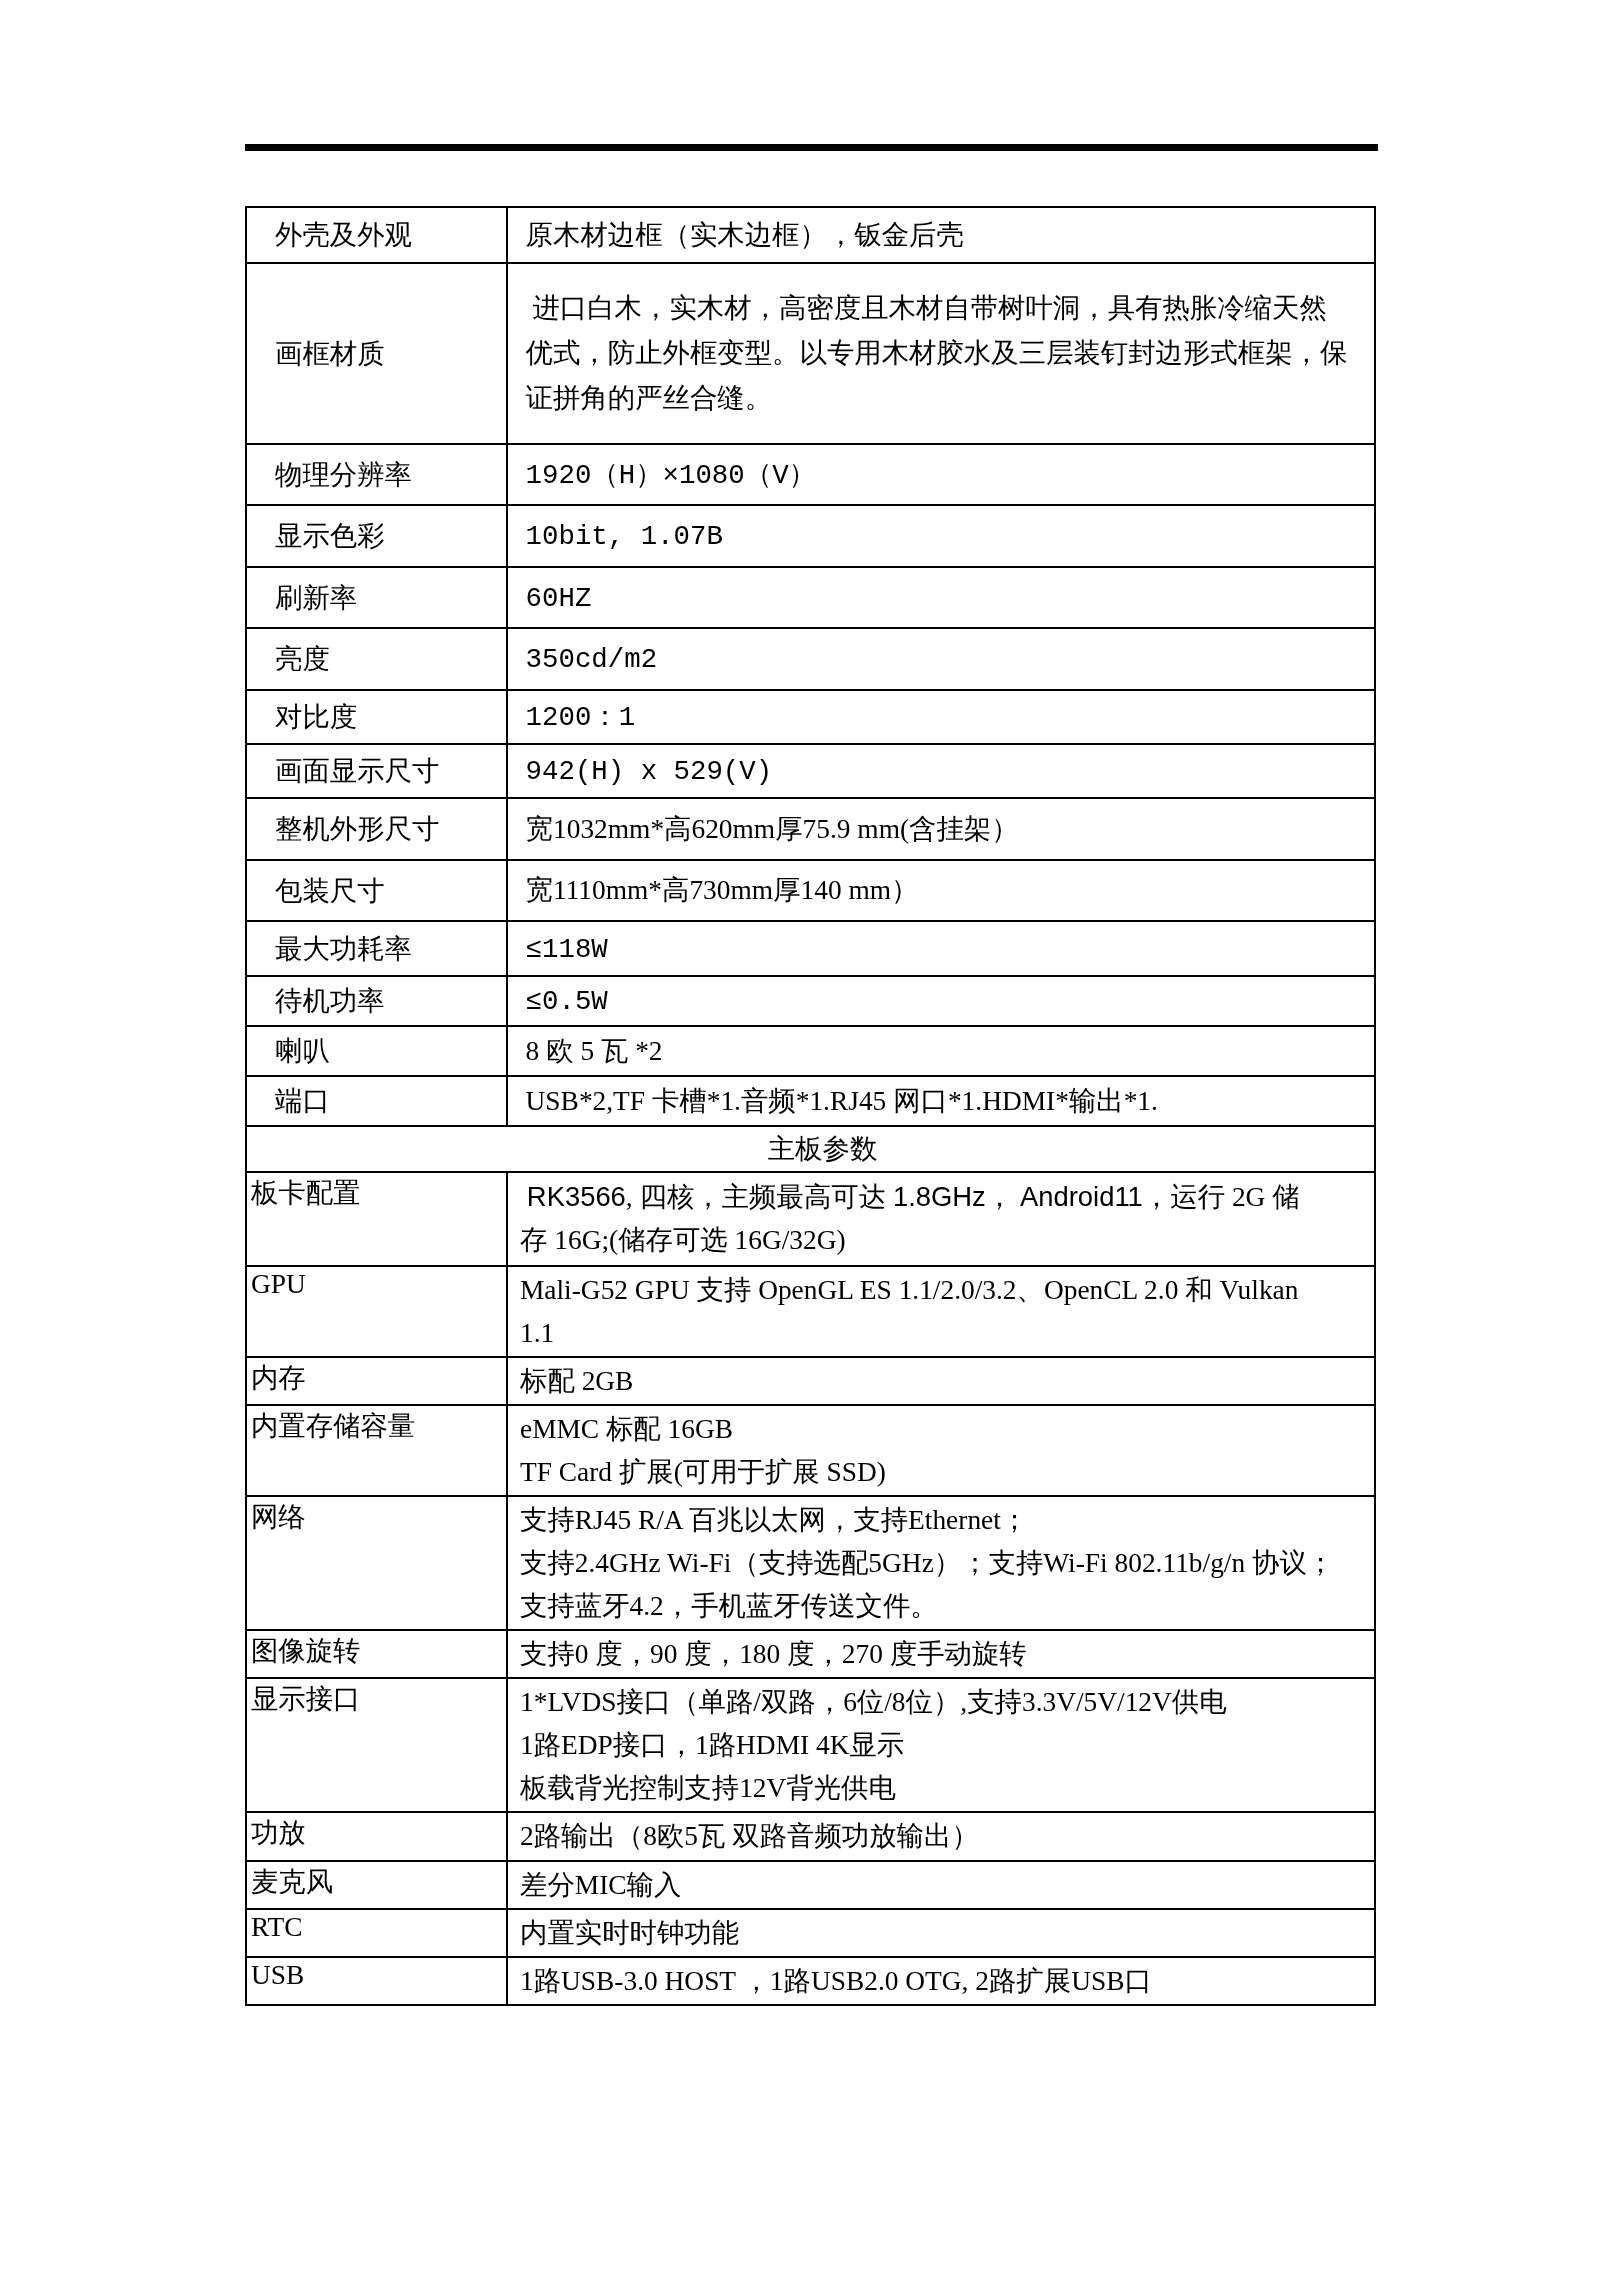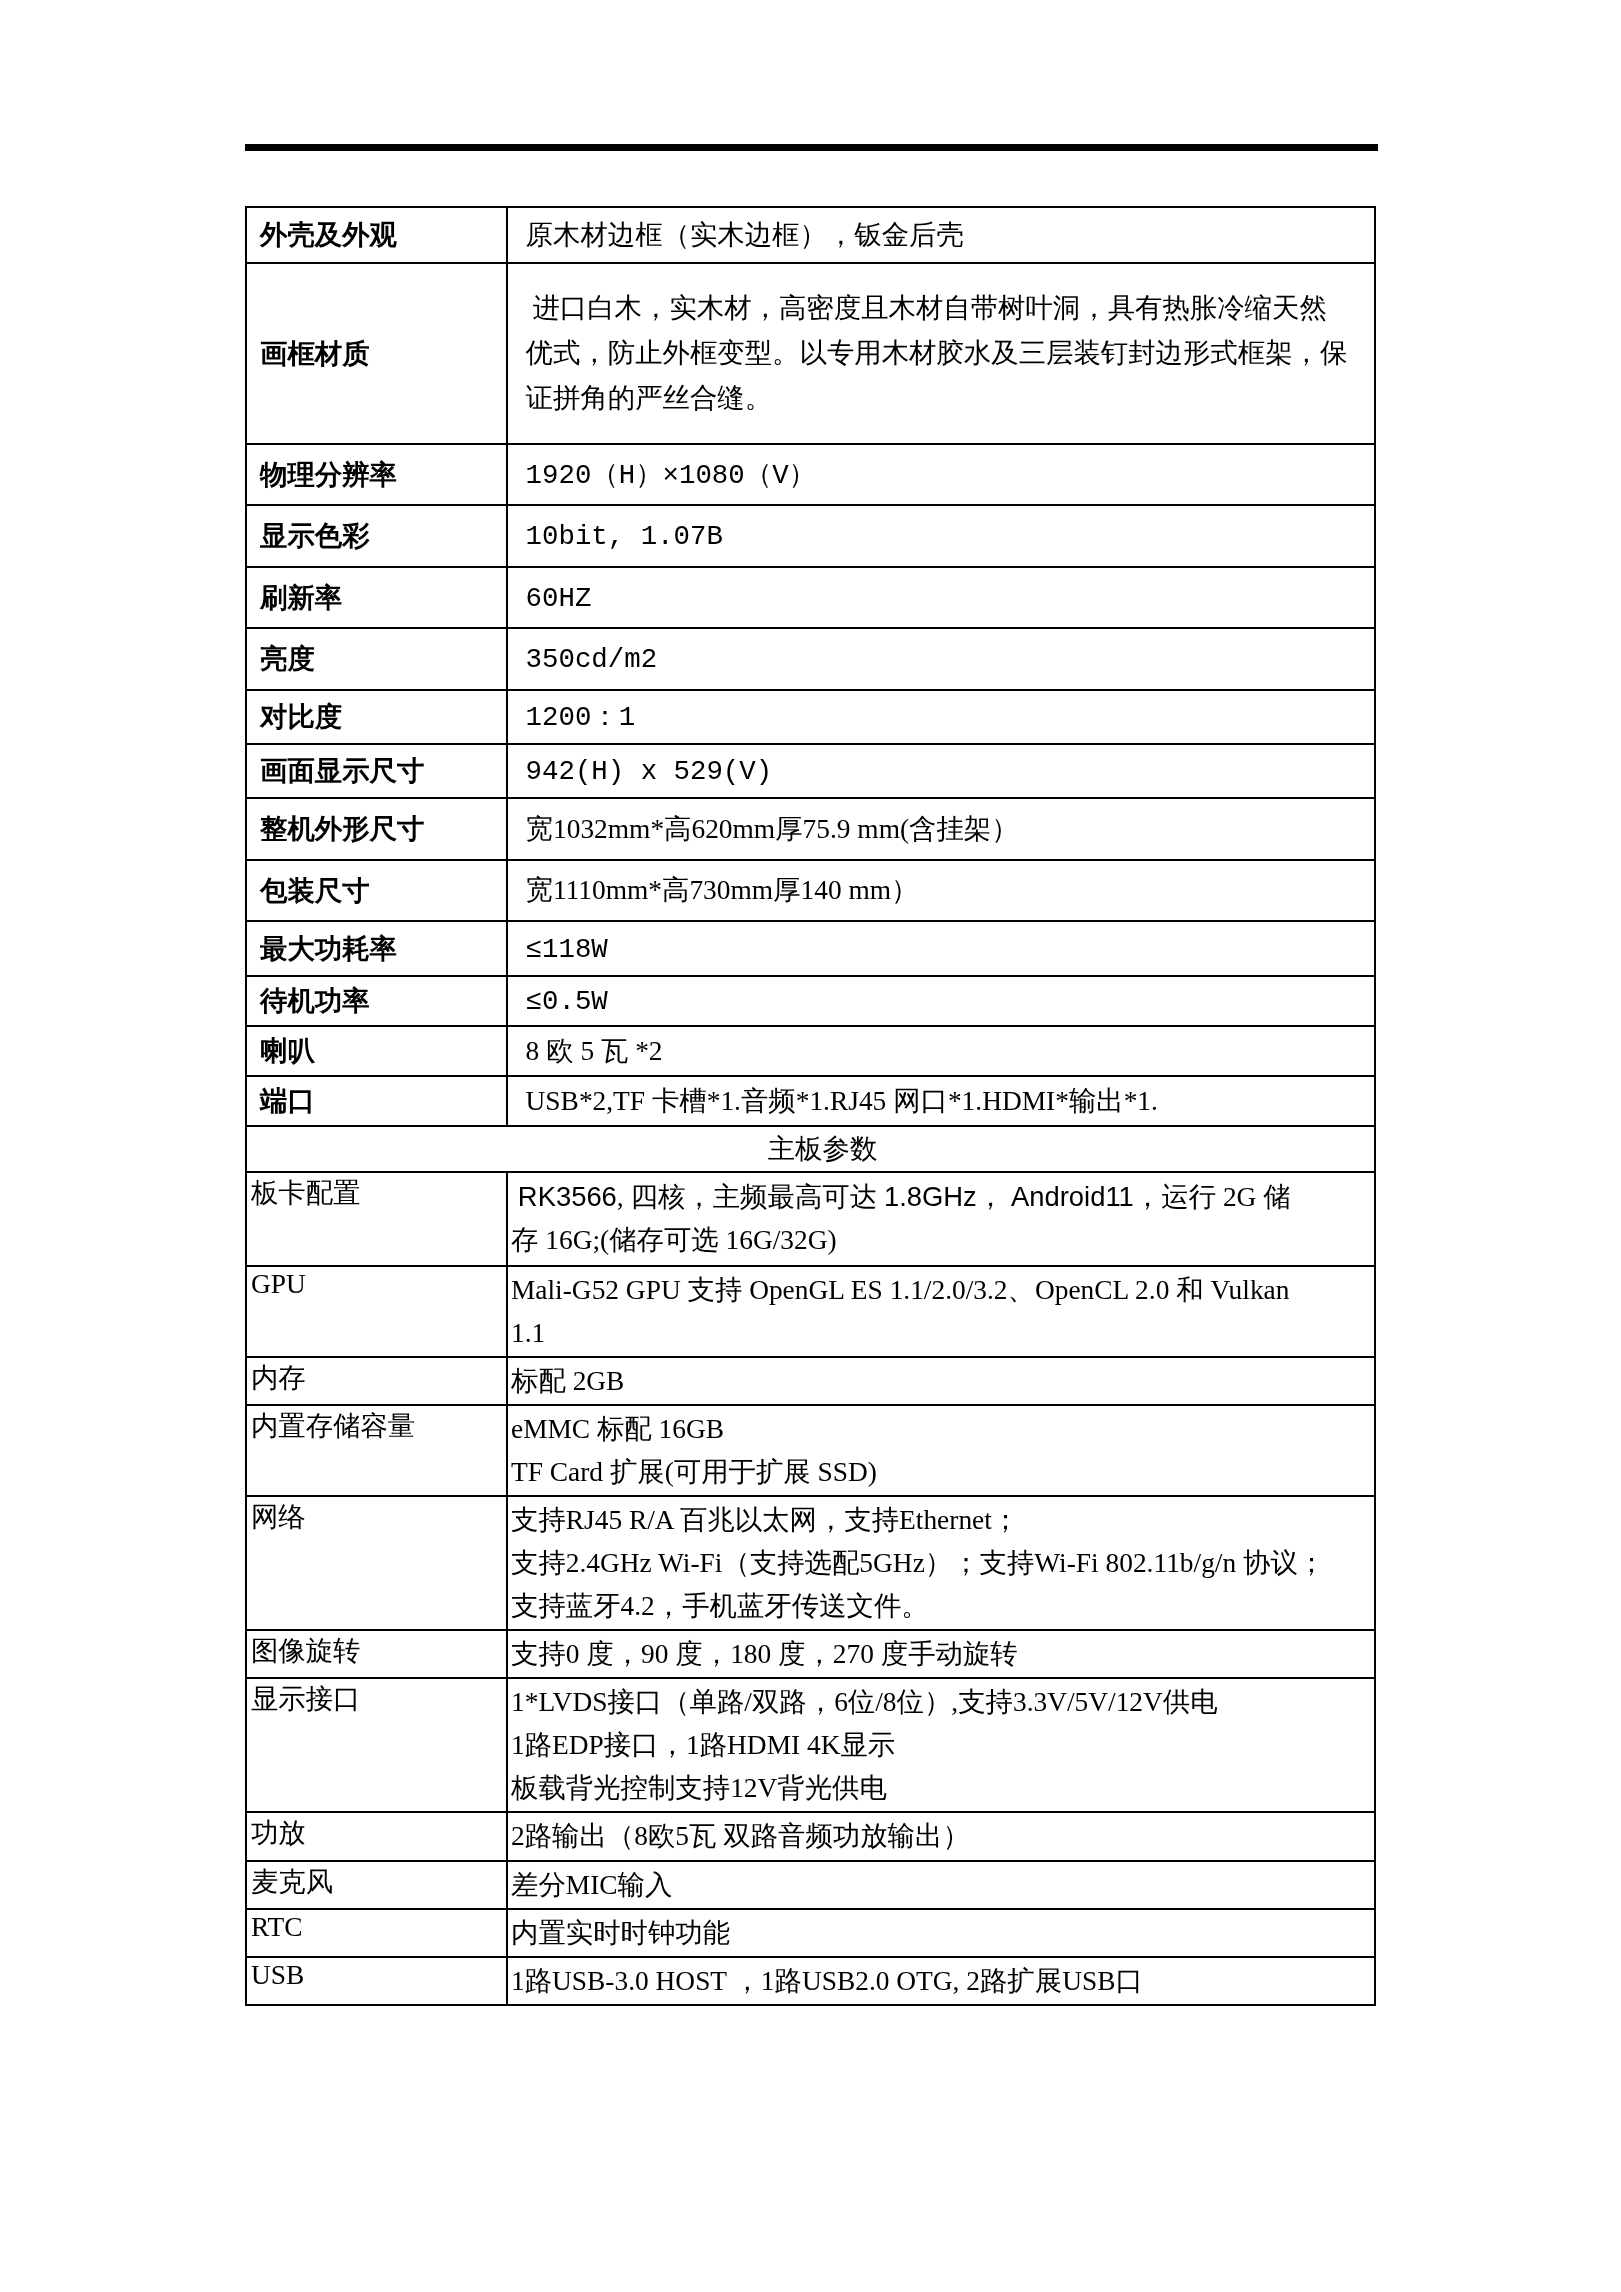--- a/index.html
+++ b/index.html
@@ -36,36 +36,36 @@
   table.spec td {
     border: 2px solid #000000;
     font-size: 27.4px;
     color: #000000;
     overflow: visible;
   }
   .line { white-space: pre; }
 
   
   tr.ga td { vertical-align: middle; }
-  tr.ga td.label { padding-left: 13px; font-weight: bold; }
+  tr.ga td.label { padding-left: 28px; }
   tr.ga td.value { padding-left: 17.6px; }
   tr.ga .line { line-height: 45px; }
 
   
   td.section-header {
     text-align: center;
     vertical-align: middle;
     font-size: 27.4px;
     padding-left: 25px;
   }
 
   
   tr.gb td { vertical-align: top; padding-top: 2px; }
   tr.gb td.label { padding-left: 3.9px; }
-  tr.gb td.value { padding-left: 3px; margin-left: 24px; }
+  tr.gb td.value { padding-left: 12px; margin-left: 24px; }
   tr.gb .line { line-height: 43px; }
 
   .sans { font-family: "Liberation Sans", "DejaVu Sans", sans-serif; }
   .mono { font-family: Liberation Mono, monospace; }
 </style>
 </head>
 <body>
 
 <div class="top-rule"></div>
 

